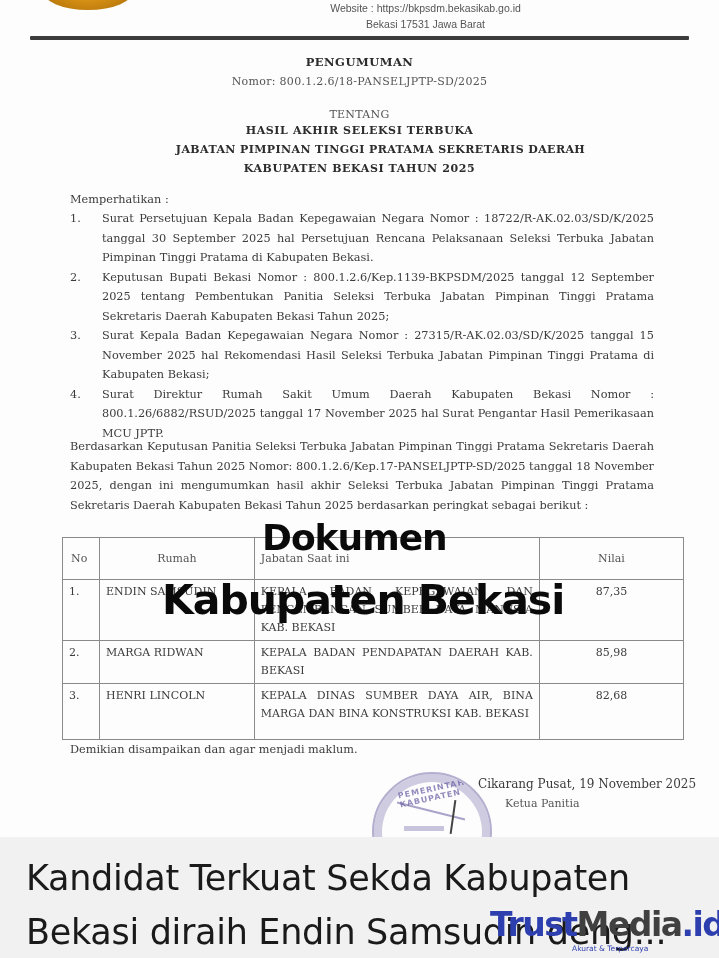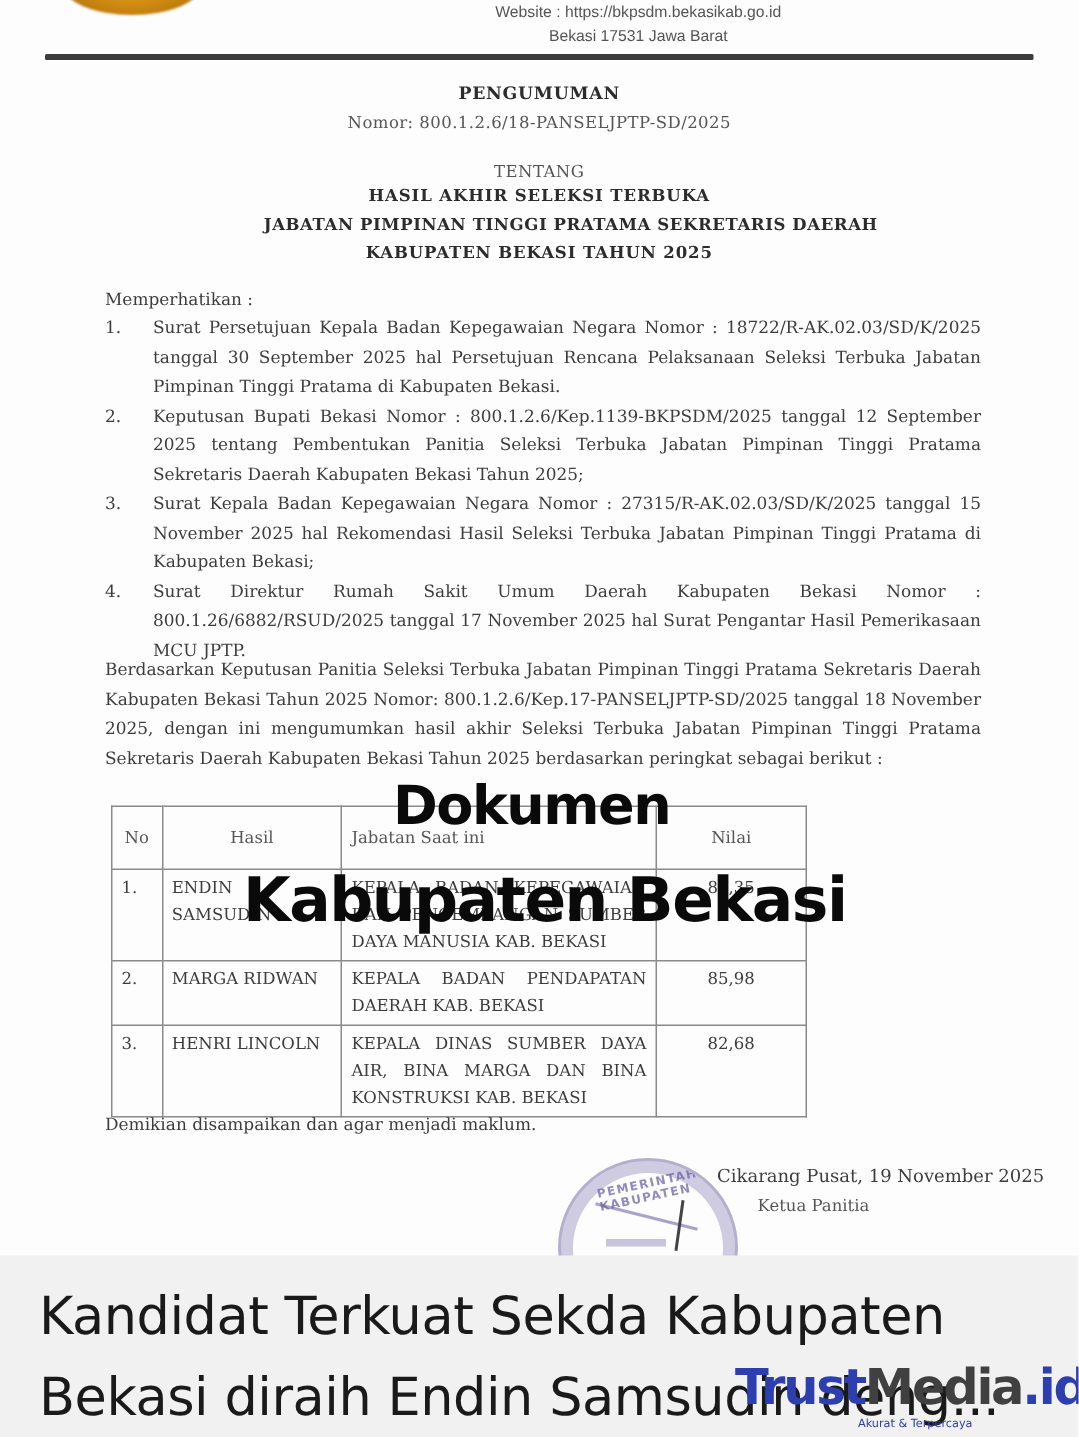--- a/index.html
+++ b/index.html
@@ -35,21 +35,21 @@
   .memper { left: 70px; top: 190px; }
   .consider-list { position: absolute; left: 70px; top: 209px; width: 584px; }
   .consider-item { display: flex; font-size: 11.3px; line-height: 19.5px; color: #3c3c3c; margin-bottom: 0; }
   .consider-num { width: 32px; flex: none; }
   .consider-text { flex: 1; text-align: justify; text-align-last: left; }
   .consider-item.i1 .consider-text, .consider-item.i2 .consider-text, .consider-item.i3 .consider-text, .consider-item.i4 .consider-text { }
 
   .intro { left: 70px; top: 437px; width: 584px; text-align: justify; }
 
   table.results {
-    position: absolute; left: 74px; top: 537px; width: 464px;
+    position: absolute; left: 62px; top: 537px; width: 622px;
     border-collapse: collapse; font-size: 11px; color: #3c3c3c;
   }
   table.results th, table.results td {
     border: 1.5px solid #8a8a8a; vertical-align: top; padding: 3px 6px;
     line-height: 18px;
   }
   table.results th { font-weight: normal; height: 42px; vertical-align: middle; color: #555; text-align: center; }
   table.results th.c-no { text-align: left; padding-left: 8px; }
   .c-no { width: 35px; }
   .c-nama { width: 146px; }
@@ -136,21 +136,21 @@
     <span class="consider-text">Surat Direktur Rumah Sakit Umum Daerah Kabupaten Bekasi Nomor : 800.1.26/6882/RSUD/2025 tanggal 17 November 2025 hal Surat Pengantar Hasil Pemerikasaan MCU JPTP.</span>
   </div>
 </div>
 
 <div class="body-text intro">Berdasarkan Keputusan Panitia Seleksi Terbuka Jabatan Pimpinan Tinggi Pratama Sekretaris Daerah Kabupaten Bekasi Tahun 2025 Nomor: 800.1.2.6/Kep.17-PANSELJPTP-SD/2025 tanggal 18 November 2025, dengan ini mengumumkan hasil akhir Seleksi Terbuka Jabatan Pimpinan Tinggi Pratama Sekretaris Daerah Kabupaten Bekasi Tahun 2025 berdasarkan peringkat sebagai berikut :</div>
 
 <table class="results">
   <thead>
     <tr>
       <th class="c-no">No</th>
-      <th class="c-nama">Hasil</th>
+      <th class="c-nama">Rumah</th>
       <th class="c-jab" style="text-align:center">Jabatan Saat ini</th>
       <th class="c-nilai">Nilai</th>
     </tr>
   </thead>
   <tbody>
     <tr class="r1">
       <td class="c-no">1.</td>
       <td class="c-nama">ENDIN SAMSUDIN</td>
       <td class="c-jab">KEPALA BADAN KEPEGAWAIAN DAN PENGEMBANGAN SUMBER DAYA MANUSIA KAB. BEKASI</td>
       <td class="c-nilai">87,35</td>

